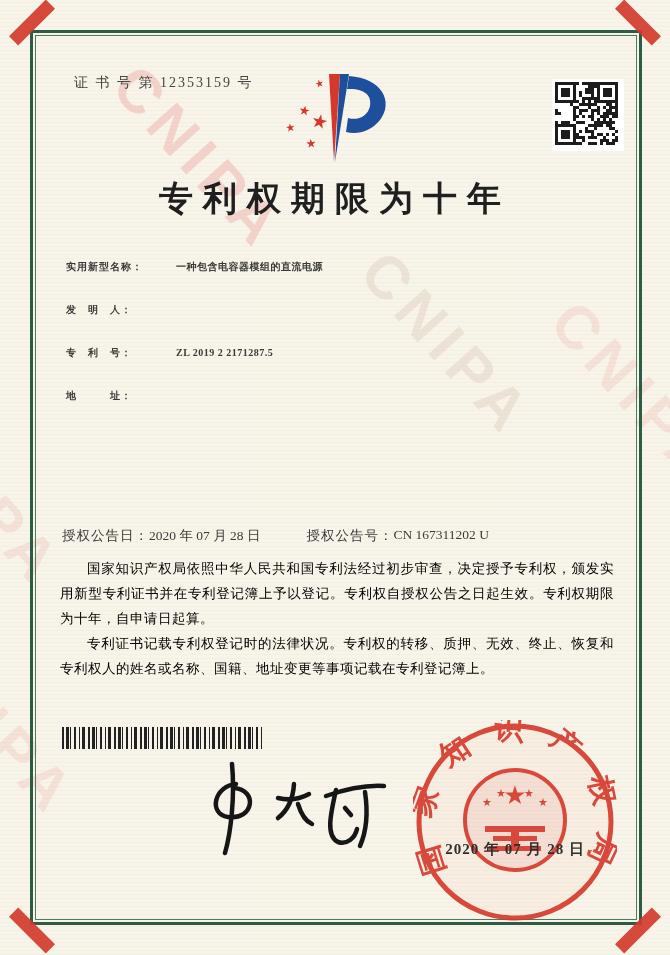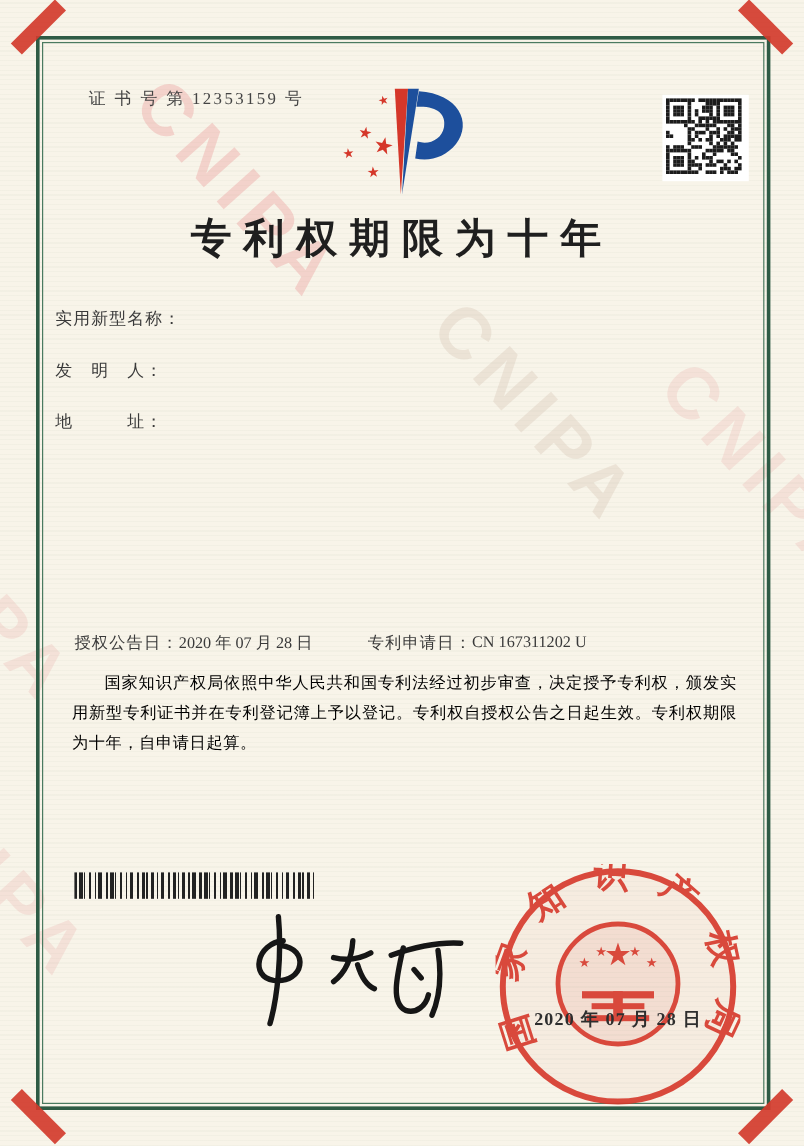--- a/index.html
+++ b/index.html
@@ -42,21 +42,21 @@
   .qr-grid{ position:relative; width:63px; height:63px; }
   .qr-grid div{ position:absolute; width:3px; height:3px; background:#1c1c1c; }
 
   .logo{ position:absolute; left:272px; top:68px; width:132px; height:100px; }
 
   .title{
     position:absolute; left:0; right:0; top:176px; text-align:center;
     font-size:34px; font-weight:bold; letter-spacing:10px; color:#1f1f1f;
   }
 
-  .fields{ position:absolute; left:46px; top:256px; width:486px; font-size:14px; }
+  .fields{ position:absolute; left:66px; top:256px; width:486px; font-size:10px;font-weight:bold; }
   .frow{ display:flex; line-height:21px; margin-bottom:22px; }
   .frow .lab{ flex:0 0 110px; letter-spacing:1px; }
   .frow .val{ flex:1; letter-spacing:0.5px; }
 
   .grant-row{ position:absolute; left:62px; top:527px; width:560px; display:flex; font-size:13.5px; }
   .grant-row .pair{ display:flex; }
   .grant-row .pair.second{ margin-left:46px; }
   .grant-row .lab{ letter-spacing:1px; }
 
   .paras{
@@ -373,42 +373,48 @@
       <polygon points="68,6 77,6 63,94" fill="#1d4f9c"></polygon>
       <path d="M 77 8 C 110 10 122 34 108 52 C 99 63 86 67 74 64 L 76 50 C 86 53 96 48 98 38 C 100 27 92 20 75 21 Z" fill="#1d4f9c"></path>
     </g>
   </svg>
 
   <div class="title">专利权期限为十年</div>
 
   <div class="fields">
     <div class="frow">
       <span class="lab">实用新型名称：</span>
+      <span class="val">一种包含电容器模组的直流电源</span>
     </div>
     <div class="frow">
       <span class="lab">发　明　人：</span>
+    </div>
+    <div class="frow">
+      <span class="lab">专　利　号：</span>
+      <span class="val">ZL 2019 2 2171287.5</span>
     </div>
     <div class="frow" style="margin-bottom:0;">
       <span class="lab">地　　　址：</span>
     </div>
   </div>
 
   <div class="grant-row">
     <span class="pair">
       <span class="lab">授权公告日：</span>
       <span class="val">2020 年 07 月 28 日</span>
     </span>
     <span class="pair second">
-      <span class="lab">专利申请日：</span>
+      <span class="lab">授权公告号：</span>
       <span class="val">CN 167311202 U</span>
     </span>
   </div>
 
   <div class="paras">
     <p>国家知识产权局依照中华人民共和国专利法经过初步审查，决定授予专利权，颁发实用新型专利证书并在专利登记簿上予以登记。专利权自授权公告之日起生效。专利权期限为十年，自申请日起算。</p>
+    <p>专利证书记载专利权登记时的法律状况。专利权的转移、质押、无效、终止、恢复和专利权人的姓名或名称、国籍、地址变更等事项记载在专利登记簿上。</p>
   </div>
 
   <div class="barcode"></div>
 
 
   <svg class="signature" width="230" height="100" viewBox="0 0 230 100">
     <g fill="none" stroke="#161616" stroke-width="4.5" stroke-linecap="round" stroke-linejoin="round">
       <path d="M 68 28 C 46 30 40 58 60 61 C 86 64 90 34 66 32"></path>
       <path d="M 64 8 C 67 40 63 76 57 97"></path>
       <path d="M 126 28 C 125 44 119 55 110 62"></path>

